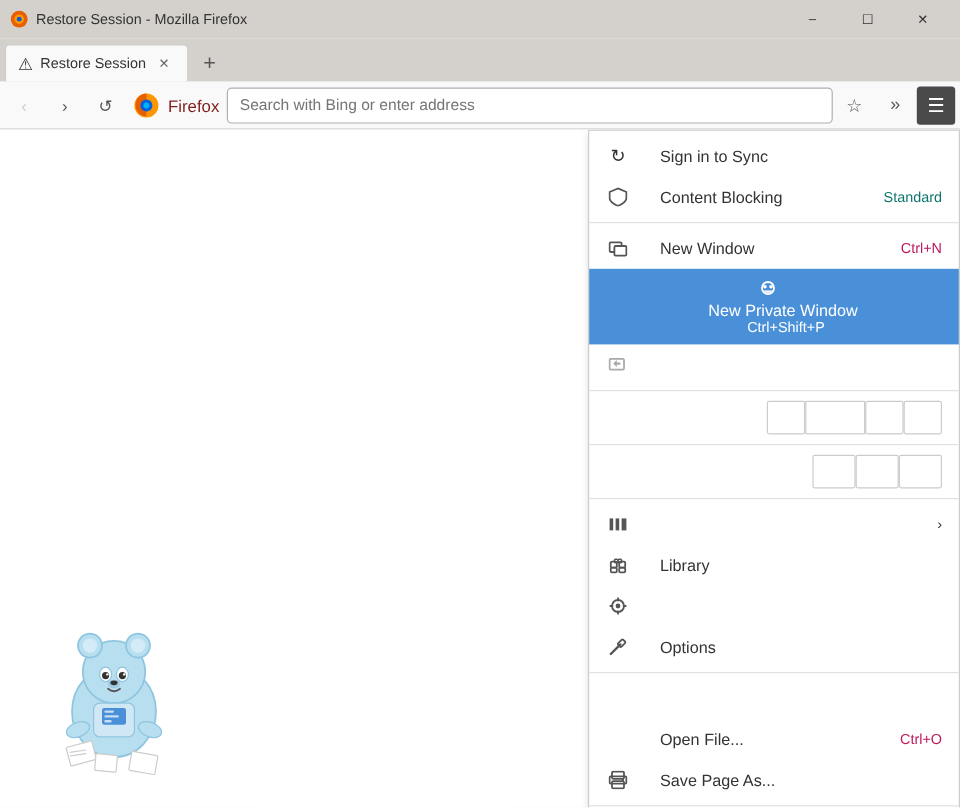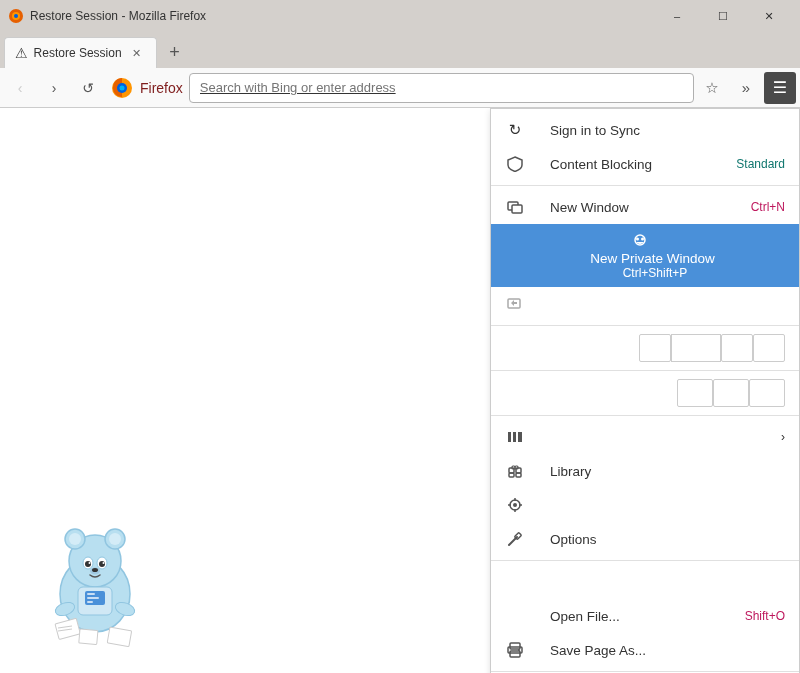--- a/index.html
+++ b/index.html
@@ -96,21 +96,20 @@
     .url-bar {
       flex: 1;
       height: 30px;
       border: 1px solid #b0b0b0;
       border-radius: 4px;
       padding: 0 10px;
       font-size: 13px;
       color: #333;
       background: white;
       outline: none;
-      text-decoration: underline;
     }
     .star-btn, .ext-btn, .menu-btn {
       width: 32px; height: 32px;
       border: none; background: transparent;
       cursor: pointer;
       border-radius: 3px;
       display: flex; align-items: center; justify-content: center;
       font-size: 15px; color: #555;
     }
     .menu-btn {
@@ -493,21 +492,21 @@
 
     <div class="menu-item">
       <span class="menu-icon"></span>
       <span class="menu-label"></span>
       <span class="menu-shortcut"></span>
     </div>
 
     <div class="menu-item">
       <span class="menu-icon"></span>
       <span class="menu-label">Open File...</span>
-      <span class="menu-shortcut">Shift+O</span>
+      <span class="menu-shortcut">Ctrl+O</span>
     </div>
 
     <div class="menu-item">
       <span class="menu-icon">
         <svg width="16" height="16" viewBox="0 0 16 16">
           <rect x="3" y="1" width="10" height="6" rx="1" fill="none" stroke="#555" stroke-width="1.5"></rect>
           <rect x="3" y="9" width="10" height="6" rx="1" fill="none" stroke="#555" stroke-width="1.5"></rect>
           <rect x="1" y="5" width="14" height="6" rx="1" fill="none" stroke="#555" stroke-width="1.5"></rect>
           <circle cx="12" cy="8" r="1" fill="#555"></circle>
         </svg>

